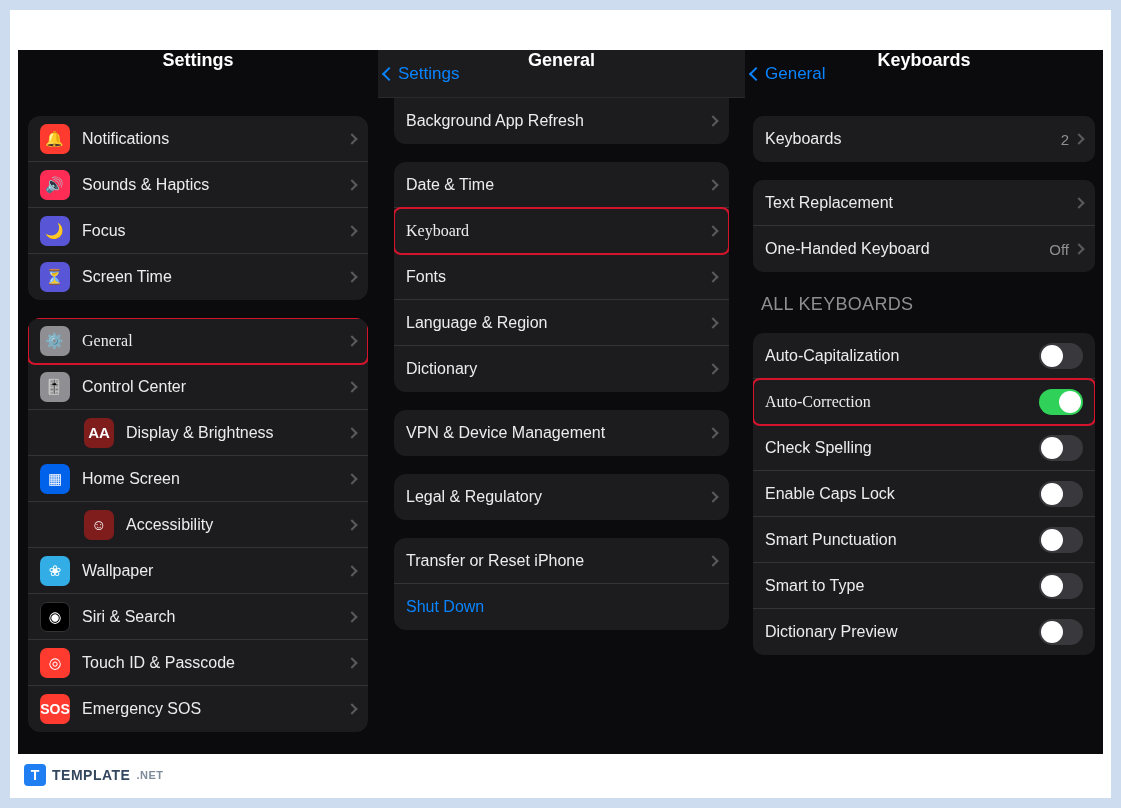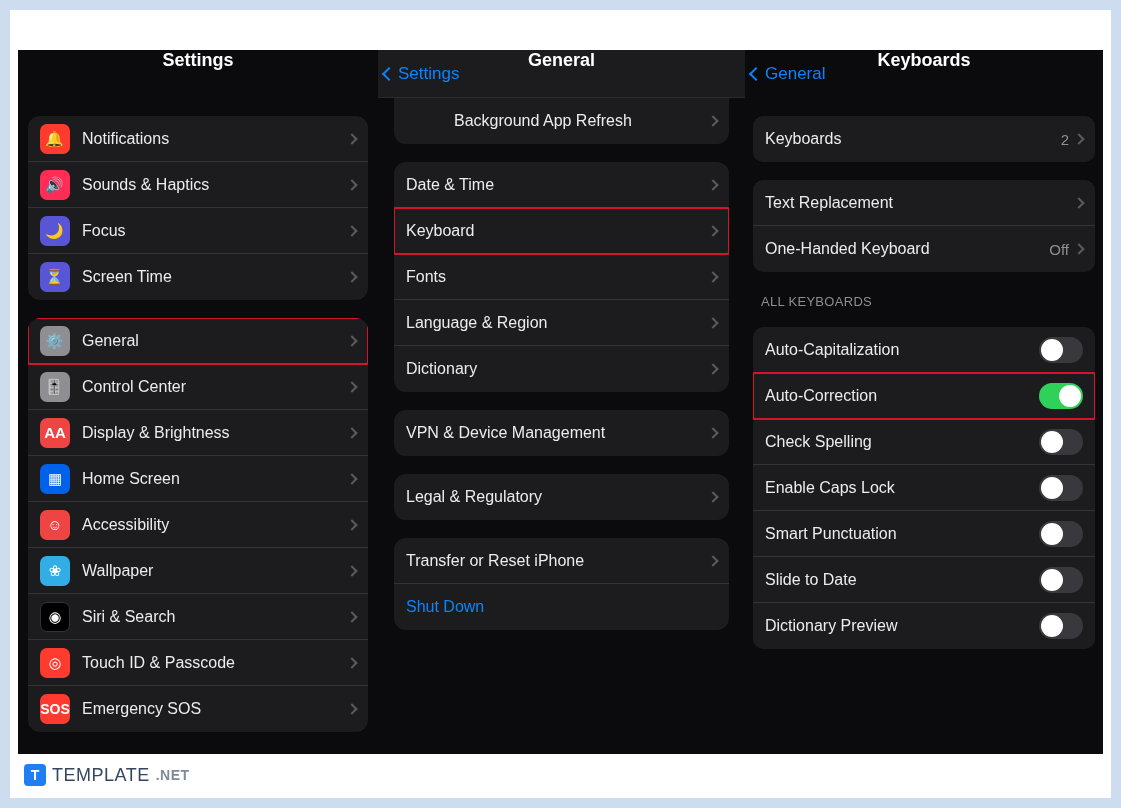--- a/index.html
+++ b/index.html
@@ -104,21 +104,21 @@
     margin-right: 12px;
     display: flex;
     align-items: center;
     justify-content: center;
     font-size: 15px;
     color: #fff;
     flex-shrink: 0;
   }
   .section-label {
     color: #8e8e93;
-    font-size: 13px;
+    font-size: 18px;
     text-transform: uppercase;
     letter-spacing: .3px;
     margin: 22px 24px 4px 24px;
   }
   .panel3 .section-label { margin-left: 16px; }
 
   .toggle {
     width: 44px; height: 26px;
     border-radius: 13px;
     background: #39393d;
@@ -137,21 +137,22 @@
   .toggle.on .knob { left: 20px; }
 
   .link-row .label { color: #0a84ff; }
 
   .highlight {
     outline: 2.5px solid #d4142c;
     outline-offset: -1px;
     border-radius: 2px;
   }
   .highlight.group-row {
-    border-radius: 2px;
+    border-radius: 7px;
+    font-family: Liberation Serif, serif;
   }
 
   .arrow {
     position: absolute;
     width: 0;
     pointer-events: none;
     z-index: 50;
   }
 
   .footer {
@@ -165,29 +166,29 @@
     width: 22px; height: 22px;
     border-radius: 4px;
     background: #1f7ef1;
     color: #fff;
     display: flex;
     align-items: center;
     justify-content: center;
     font-weight: 800;
     font-size: 14px;
   }
-  .footer .brand1 { color: #33475e; font-weight: 400; letter-spacing: .5px; font-size: 18px; }
-  .footer .brand2 { color: #7d8b9b; font-weight: 800; letter-spacing: .5px; font-size: 14px; }
+  .footer .brand1 { color: #33475e; font-weight: 700; letter-spacing: .5px; font-size: 14px; }
+  .footer .brand2 { color: #7d8b9b; font-weight: 800; letter-spacing: .5px; font-size: 11px; }
 
   
   .bg-red   { background: #ff3b30; }
   .bg-pink  { background: #ff2d55; }
   .bg-indigo{ background: #5856d6; }
   .bg-gray  { background: #8e8e93; }
-  .bg-blue  { background: #ef4444; }
+  .bg-blue  { background: #7f1d1d; margin-left: 44px; }
   .bg-bl2   { background: #0062ea; }
   .bg-cyan  { background: #32ade6; }
   .bg-black { background: #000; border:1px solid #333;}
 </style>
 </head>
 <body>
 
 <div class="outer">
   <div class="panels">
 
@@ -274,21 +275,21 @@
 
     <div class="panel panel2">
       <div class="header">
         <div class="back">
           <span class="chev"></span>
           <span>Settings</span>
         </div>
         <div class="title">General</div>
       </div>
 
-      <div class="group" style="margin-top:0; border-top-left-radius:0; border-top-right-radius:0;padding-left:48px;">
+      <div class="group" style="margin-top:0; border-top-left-radius:0; border-top-right-radius:0;">
         <div class="row">
           <div class="label">Background App Refresh</div>
           <div class="chevron"></div>
         </div>
       </div>
 
       <div class="group">
         <div class="row">
           <div class="label">Date &amp; Time</div>
           <div class="chevron"></div>
@@ -396,21 +397,21 @@
               <div class="knob"></div>
             </div>
         </div>
         <div class="row">
           <div class="label">Smart Punctuation</div>
           <div class="toggle">
               <div class="knob"></div>
             </div>
         </div>
         <div class="row">
-          <div class="label">Slide to Date</div>
+          <div class="label">Smart to Type</div>
           <div class="toggle">
               <div class="knob"></div>
             </div>
         </div>
         <div class="row">
           <div class="label">Dictionary Preview</div>
           <div class="toggle">
               <div class="knob"></div>
             </div>
         </div>

